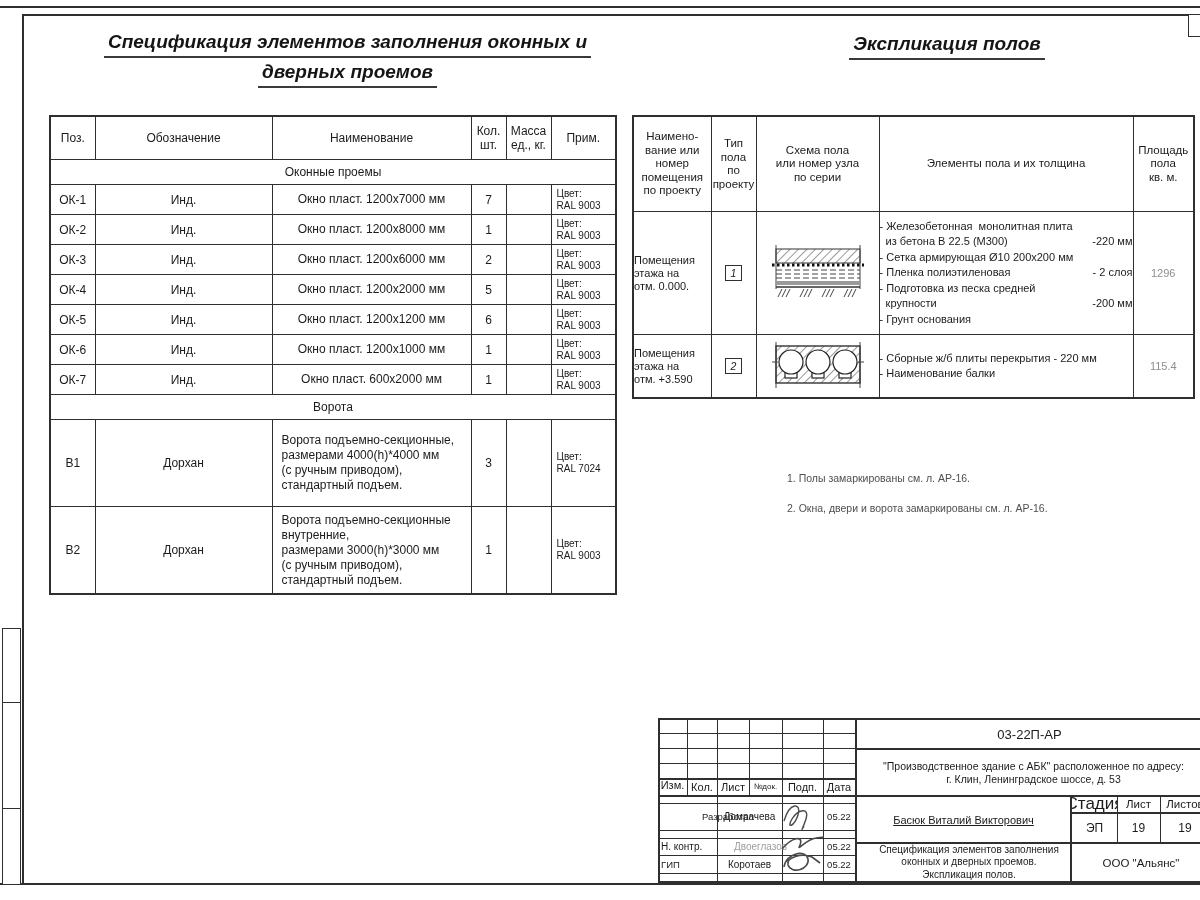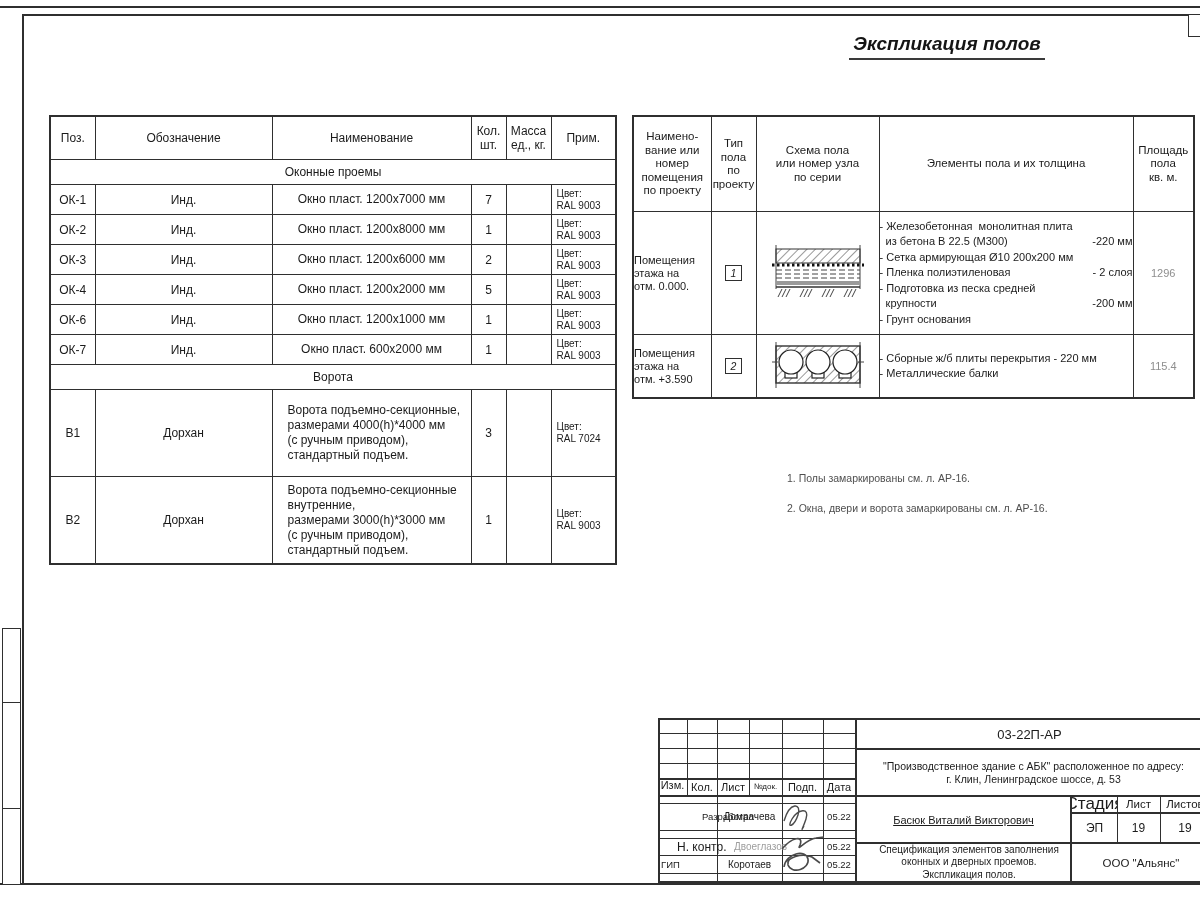--- a/index.html
+++ b/index.html
@@ -16,21 +16,21 @@
   table.gtbl th,table.gtbl td{border:1.5px solid #2f2f2f;padding:0;vertical-align:middle;}
   table.gtbl{border:2px solid #2f2f2f;}
   table.gtbl th{font-weight:normal;font-size:12px;text-align:center;white-space:pre-line;line-height:14px;}
   
   #spec-table{left:49px;top:115px;width:566px;}
   #spec-table td{font-size:12px;text-align:center;}
   #spec-table tr.item td{height:29px;}
   #spec-table td.sec{height:24px;font-size:12px;}
   #spec-table tr.tall td{height:86px;}
   #spec-table td.nam{white-space:pre-line;line-height:15px;}
-  #spec-table tr.tall td.nam{text-align:left;padding-left:15px;}
+  #spec-table tr.tall td.nam{text-align:left;padding-left:9px;}
   #spec-table td.note{font-size:10px;text-align:left;padding-left:5px;white-space:pre-line;line-height:12px;}
   #spec-table th{height:42px;}
   
   #floors-table{left:632px;top:115px;width:561px;}
   #floors-table th{height:94px;font-size:11.5px;line-height:13.5px;}
   #floors-table td{font-size:11px;}
   #floors-table tr:nth-child(1) td{height:122px;}
   #floors-table tr:nth-child(2) td{height:62px;}
   td.room{white-space:pre-line;padding-left:6px;line-height:13px;font-size:10.5px;}
   td.typec{text-align:center;}
@@ -60,20 +60,24 @@
 
   <div class="hline" style="left:0;top:6px;width:1200px;height:2px;"></div>
   <div class="hline" style="left:22px;top:14px;width:1178px;height:2px;"></div>
   <div class="vline" style="left:22px;top:14px;width:2px;height:871px;"></div>
   <div class="hline" style="left:0;top:883px;width:1200px;height:2px;"></div>
   <div class="edge-box" style="left:1188px;top:14px;width:20px;height:21px;"></div>
   <div class="edge-box" style="left:2px;top:628px;width:17px;height:74px;"></div>
   <div class="edge-box" style="left:2px;top:702px;width:17px;height:106px;"></div>
   <div class="edge-box" style="left:2px;top:808px;width:17px;height:75px;"></div>
 
+  <div class="doc-title" style="left:60px;top:31px;width:575px;">
+    <span class="title-line">Спецификация элементов заполнения оконных и</span><br>
+    <span class="title-line">дверных проемов</span>
+  </div>
 
   <div class="doc-title" style="left:817px;top:33px;width:260px;">
     <span class="title-line">Экспликация полов</span>
   </div>
 
   <table class="gtbl" id="spec-table">
     <colgroup>
         <col style="width:45px">
         <col style="width:177px">
         <col style="width:199px">
@@ -122,20 +126,29 @@
           <td class="qty">2</td>
           <td class="mass"></td>
           <td class="note">Цвет:
 RAL 9003</td>
         </tr>
         <tr class="item">
           <td class="pos">ОК-4</td>
           <td class="des">Инд.</td>
           <td class="nam">Окно пласт. 1200х2000 мм</td>
           <td class="qty">5</td>
+          <td class="mass"></td>
+          <td class="note">Цвет:
+RAL 9003</td>
+        </tr>
+        <tr class="item">
+          <td class="pos">ОК-5</td>
+          <td class="des">Инд.</td>
+          <td class="nam">Окно пласт. 1200х1200 мм</td>
+          <td class="qty">6</td>
           <td class="mass"></td>
           <td class="note">Цвет:
 RAL 9003</td>
         </tr>
         <tr class="item">
           <td class="pos">ОК-6</td>
           <td class="des">Инд.</td>
           <td class="nam">Окно пласт. 1200х1000 мм</td>
           <td class="qty">1</td>
           <td class="mass"></td>
@@ -306,21 +319,21 @@
           <circle cx="75" cy="22" r="12" fill="#fff" stroke="#222" stroke-width="1.2"></circle>
         </g>
       </svg>
     </td>
           <td class="elems">
             <div class="elem-line">
               <span class="l">- Сборные ж/б плиты перекрытия - 220 мм</span>
               <span class="r"></span>
             </div>
             <div class="elem-line">
-              <span class="l">- Металлические балки</span>
+              <span class="l">- Наименование балки</span>
               <span class="r"></span>
             </div>
           </td>
           <td class="area">115.4</td>
         </tr>
       </tbody>
   </table>
 
   <div class="notes">
     <div>1. Полы замаркированы см. л. АР-16.</div>
@@ -363,21 +376,21 @@
     <div class="txt" style="left:29px;top:60px;width:30px;height:17px;font-size:11px;">Кол.</div>
     <div class="txt" style="left:59px;top:60px;width:32px;height:17px;font-size:11px;">Лист</div>
     <div class="txt" style="left:91px;top:60px;width:33px;height:17px;font-size:8px;">№док.</div>
     <div class="txt" style="left:124px;top:60px;width:41px;height:17px;font-size:11px;">Подп.</div>
     <div class="txt" style="left:165px;top:60px;width:32px;height:17px;font-size:11px;">Дата</div>
 
     <div class="txt left-txt" style="left:0;top:85px;width:59px;height:27px;font-size:9.5px;padding-left:44px;">Разработал</div>
     <div class="txt" style="left:59px;top:85px;width:65px;height:27px;font-size:10px;">Домрачева</div>
     <div class="txt" style="left:165px;top:85px;width:32px;height:27px;font-size:9.5px;">05.22</div>
 
-    <div class="txt left-txt" style="left:16px;top:120px;width:59px;height:17px;font-size:12px;">Н. контр.</div>
+    <div class="txt left-txt" style="left:0;top:120px;width:59px;height:17px;font-size:10px;">Н. контр.</div>
     <div class="txt gray" style="left:59px;top:120px;width:65px;height:17px;font-size:10px;padding-left:11px;">Двоеглазов</div>
     <div class="txt" style="left:165px;top:120px;width:32px;height:17px;font-size:9.5px;">05.22</div>
 
     <div class="txt left-txt" style="left:0;top:137px;width:59px;height:18px;font-size:9.5px;">ГИП</div>
     <div class="txt" style="left:59px;top:137px;width:65px;height:18px;font-size:10px;">Коротаев</div>
     <div class="txt" style="left:165px;top:137px;width:32px;height:18px;font-size:9.5px;">05.22</div>
 
     <svg class="sig-svg" width="52" height="90" viewBox="0 0 52 90">
       <path d="M8 28 C14 8, 26 10, 22 22 C18 34, 10 36, 16 26 C22 16, 34 14, 30 26 C27 35, 24 40, 28 33" fill="none" stroke="#4a4a4a" stroke-width="1.4"></path>
       <path d="M6 56 C16 44, 28 42, 24 52 C20 60, 30 46, 40 45 L48 44" fill="none" stroke="#4a4a4a" stroke-width="1.6"></path>

